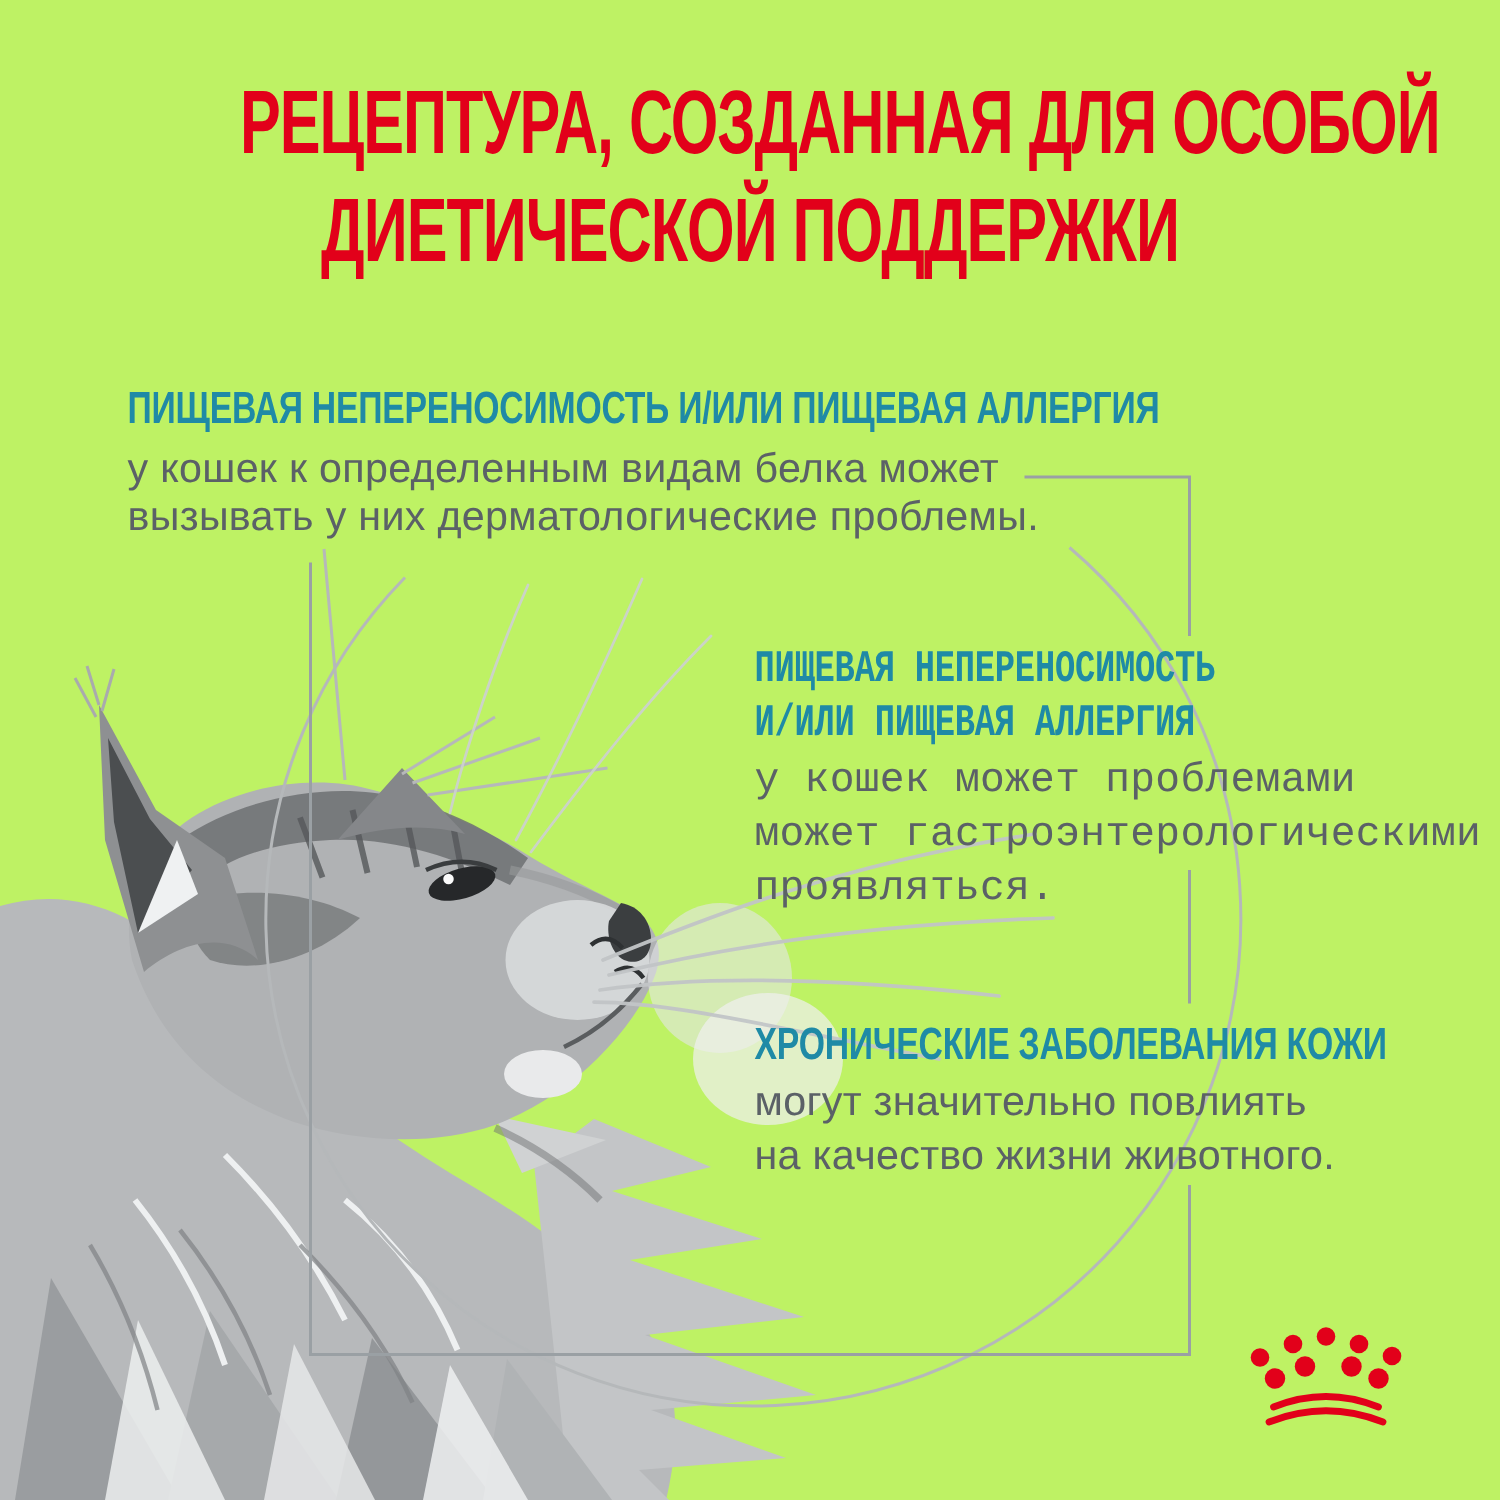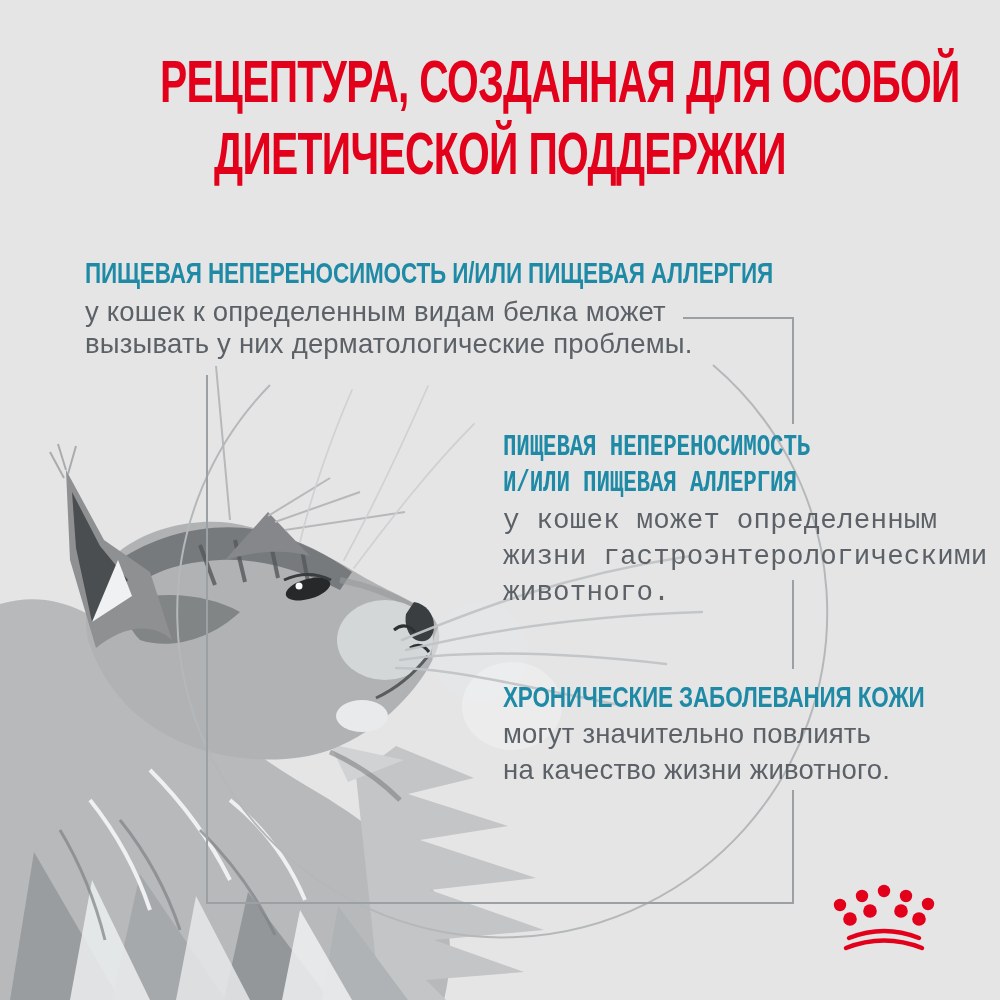--- a/index.html
+++ b/index.html
@@ -1,18 +1,18 @@
 <!DOCTYPE html>
 <html><head>
 <meta charset="utf-8">
 <style>
   html,body{margin:0;padding:0;background:#ffffff;}
   .canvas{
     position:relative;width:1000px;height:1000px;overflow:hidden;
-    background:#e5e5e5;font-family:"Liberation Sans", sans-serif;
+    background:#bef264;font-family:"Liberation Sans", sans-serif;
   }
   .art{position:absolute;left:0;top:0;width:1000px;height:1000px;}
   .headline{
     position:absolute;left:0;top:46px;width:1000px;text-align:center;
     color:#e2001a;font-weight:bold;font-size:60px;line-height:72px;
     letter-spacing:-1px;transform:scaleX(0.68);transform-origin:50% 0;
     white-space:nowrap;
   }
   .block{position:absolute;}
   .b1{left:85px;top:256px;}
@@ -131,23 +131,23 @@
       <div class="bline">вызывать у них дерматологические проблемы.</div>
     </div>
   </section>
 
   <section class="block b2">
     <div class="sec-heading">
       <div class="hline">ПИЩЕВАЯ НЕПЕРЕНОСИМОСТЬ</div>
       <div class="hline">И/ИЛИ ПИЩЕВАЯ АЛЛЕРГИЯ</div>
     </div>
     <div class="sec-body">
-      <div class="bline">у кошек может определенным</div>
-      <div class="bline">жизни гастроэнтерологическими</div>
-      <div class="bline">животного.</div>
+      <div class="bline">у кошек может проблемами</div>
+      <div class="bline">может гастроэнтерологическими</div>
+      <div class="bline">проявляться.</div>
     </div>
   </section>
 
   <section class="block b3">
     <div class="sec-heading">
       <div class="hline">ХРОНИЧЕСКИЕ ЗАБОЛЕВАНИЯ КОЖИ</div>
     </div>
     <div class="sec-body">
       <div class="bline">могут значительно повлиять</div>
       <div class="bline">на качество жизни животного.</div>

